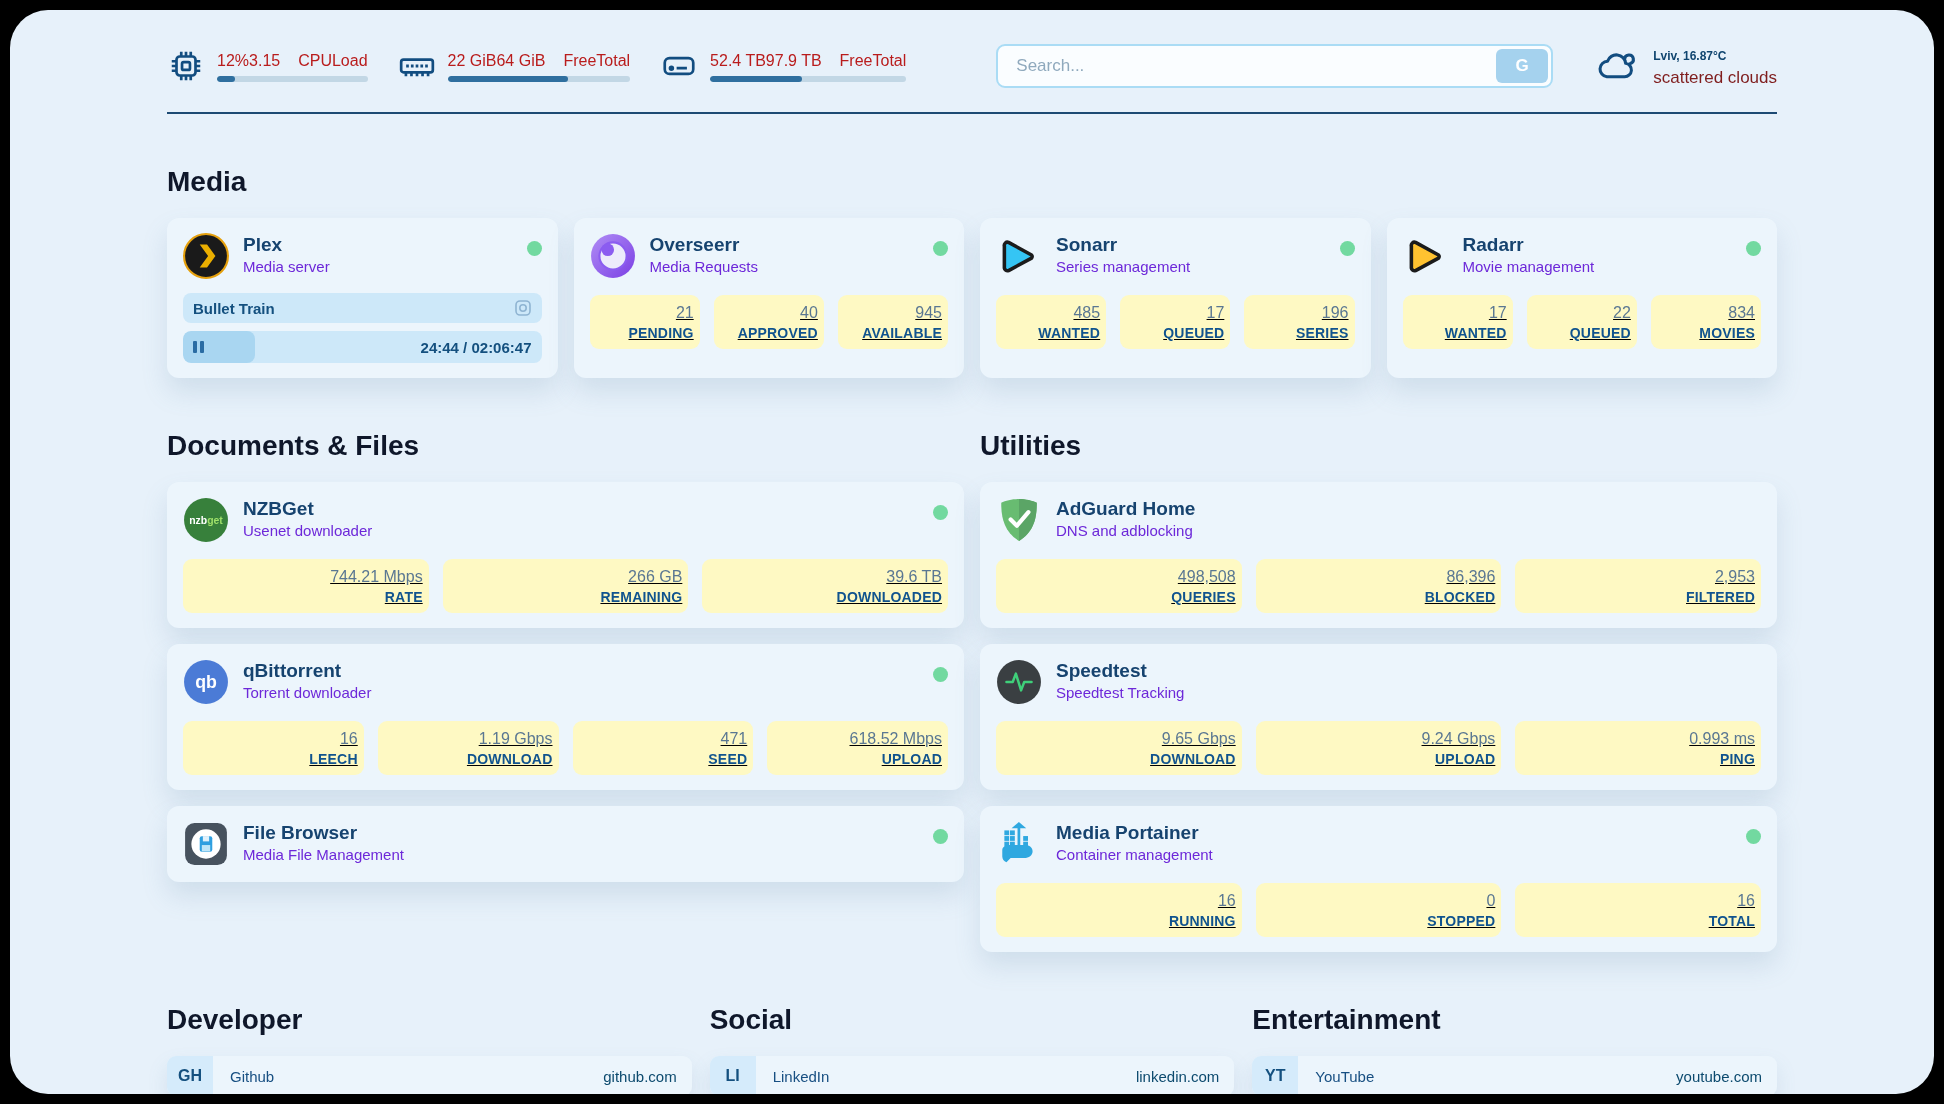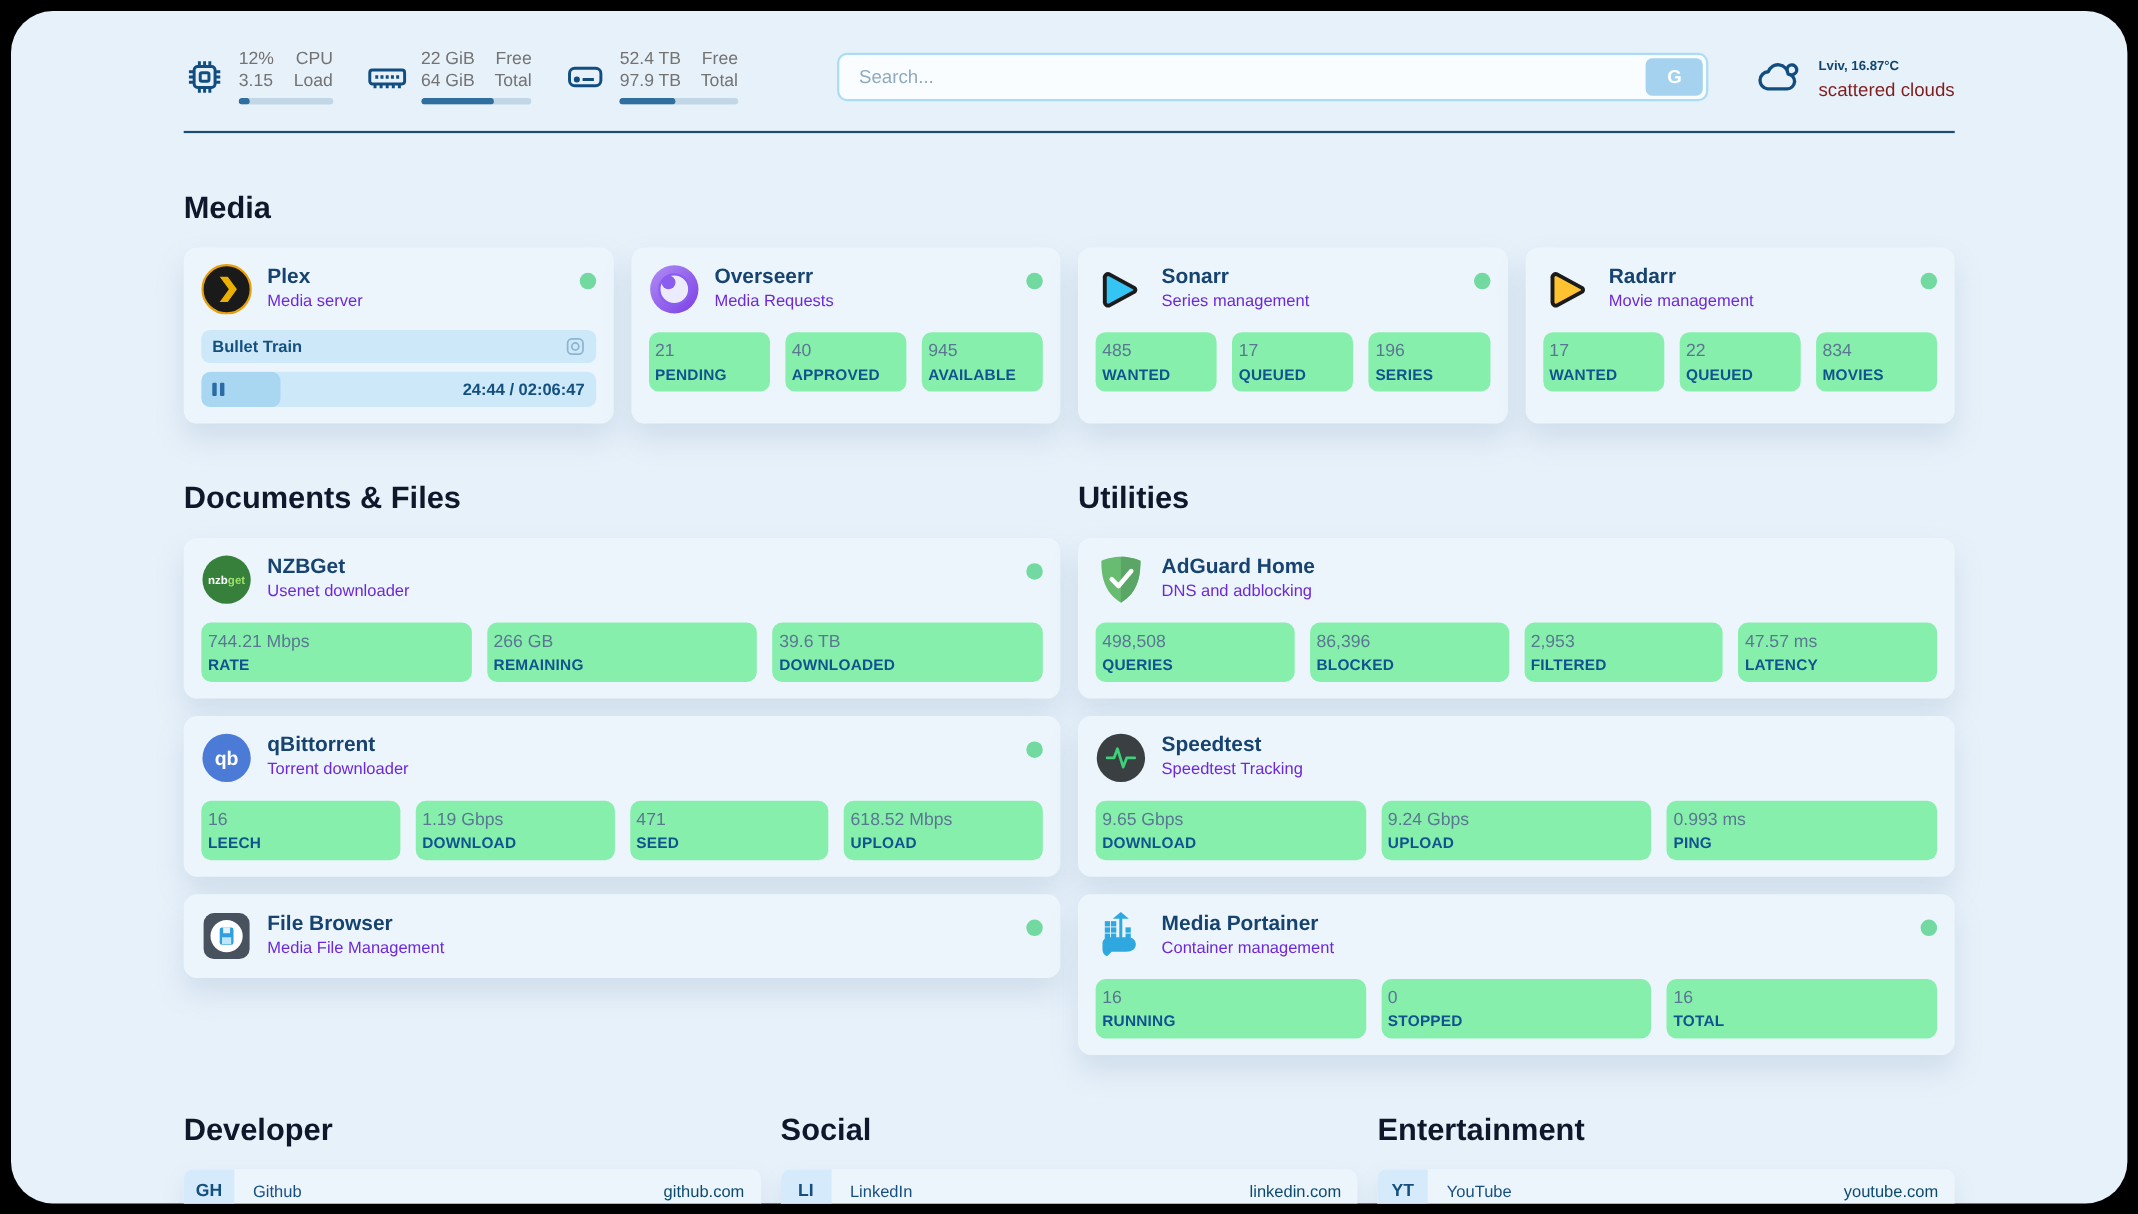--- a/index.html
+++ b/index.html
@@ -8,21 +8,21 @@
   .frame { position:absolute; inset:10px; background:#e7f1fa; border-radius:38px; overflow:hidden; }
   .content { width:1610px; margin:0 auto; }
 
   
   .topbar { display:flex; align-items:center; padding-top:34px; }
   .stats-group { display:flex; gap:30px; align-items:center; }
   .stat { display:flex; gap:12px; align-items:center; }
   .stat-icon { width:38px; height:38px; color:#124d80; flex:0 0 auto; }
   .stat-body { display:flex; flex-direction:column; }
   .stat-cols { display:flex; gap:18px; }
-  .stat-col { display:flex; flex-direction:column; font-size:16px; line-height:20px; color:#737373; font-weight:500; }
+  .stat-col { display:flex; flex-direction:row; font-size:16px; line-height:20px; color:#b91c1c; font-weight:500; }
   .stat-col.right { text-align:right; }
   .stat-track { margin-top:5px; height:6px; border-radius:3px; background:#c2d7e5; overflow:hidden; }
   .stat-fill { height:100%; border-radius:3px; background:#2f6f9f; }
 
   .searchwrap { flex:1; margin:0 42px; position:relative;padding-left:48px; }
   .search-input { width:100%; height:44px; border:2px solid #aadcf5; border-radius:9px; background:#fafdff;
     font-size:17px; color:#124d80; padding:0 80px 0 18px; outline:none; font-family:inherit; }
   .search-input::placeholder { color:#8fa9bd; }
   .search-btn { position:absolute; right:5px; top:5px; width:52px; height:34px; border:none; border-radius:6px;
     background:#a5d2ee; color:#ffffff; font-size:17px; font-weight:bold; cursor:pointer; font-family:inherit; }
@@ -44,21 +44,21 @@
   .card { background:#ecf5fc; border-radius:12px; padding:15px 16px;
     box-shadow:0 14px 26px rgba(98,138,172,0.18); }
   .card-head { display:flex; align-items:flex-start; }
   .logo { width:46px; height:46px; flex:0 0 auto; display:flex; align-items:center; justify-content:center; }
   .card-titles { margin-left:14px; flex:1; }
   .card-title { font-size:19px; font-weight:bold; color:#16436f; line-height:23px; }
   .card-sub { font-size:15px; color:#6d28d9; margin-top:2px; }
   .dot { width:15px; height:15px; border-radius:50%; background:#72d9a0; margin-top:8px; }
 
   .chips { display:flex; gap:14px; margin-top:16px; }
-  .chip { flex:1; background:#86efac; border-radius:9px; padding:9px 6px 8px; text-align:left; }
+  .chip { flex:1; background:#fef9c3; border-radius:9px; padding:9px 6px 8px; text-align:right;text-decoration:underline; }
   .chip-value { font-size:16px; color:#5a7792; }
   .chip-label { font-size:14px; font-weight:bold; color:#10538e; margin-top:3px; letter-spacing:.2px; }
 
   
   .now-playing { display:flex; align-items:center; justify-content:space-between; background:#cde8f9;
     border-radius:8px; margin-top:14px; padding:6px 10px; }
   .np-title { font-size:15px; font-weight:bold; color:#14507f; }
   .np-icon { width:18px; height:18px; color:#8fb4d2; }
   .player-bar { position:relative; background:#cde8f9; border-radius:8px; margin-top:8px; height:32px; overflow:hidden; }
   .player-fill { position:absolute; left:0; top:0; bottom:0; background:#a9d6f1; border-radius:8px; }
@@ -431,24 +431,20 @@
               <div class="chip-value">498,508</div>
               <div class="chip-label">QUERIES</div>
             </div>
             <div class="chip">
               <div class="chip-value">86,396</div>
               <div class="chip-label">BLOCKED</div>
             </div>
             <div class="chip">
               <div class="chip-value">2,953</div>
               <div class="chip-label">FILTERED</div>
-            </div>
-            <div class="chip">
-              <div class="chip-value">47.57 ms</div>
-              <div class="chip-label">LATENCY</div>
             </div>
           </div>
         </div>
 
         <div class="card">
           <div class="card-head">
             <span class="logo">
               <svg viewBox="0 0 44 44">
                     <circle cx="22" cy="22" r="21" fill="#3a3f42"></circle>
                     <path d="M10 22h6l3-8 5 16 3-8h7" fill="none" stroke="#3fd07a" stroke-width="2.4" stroke-linecap="round" stroke-linejoin="round"></path>

